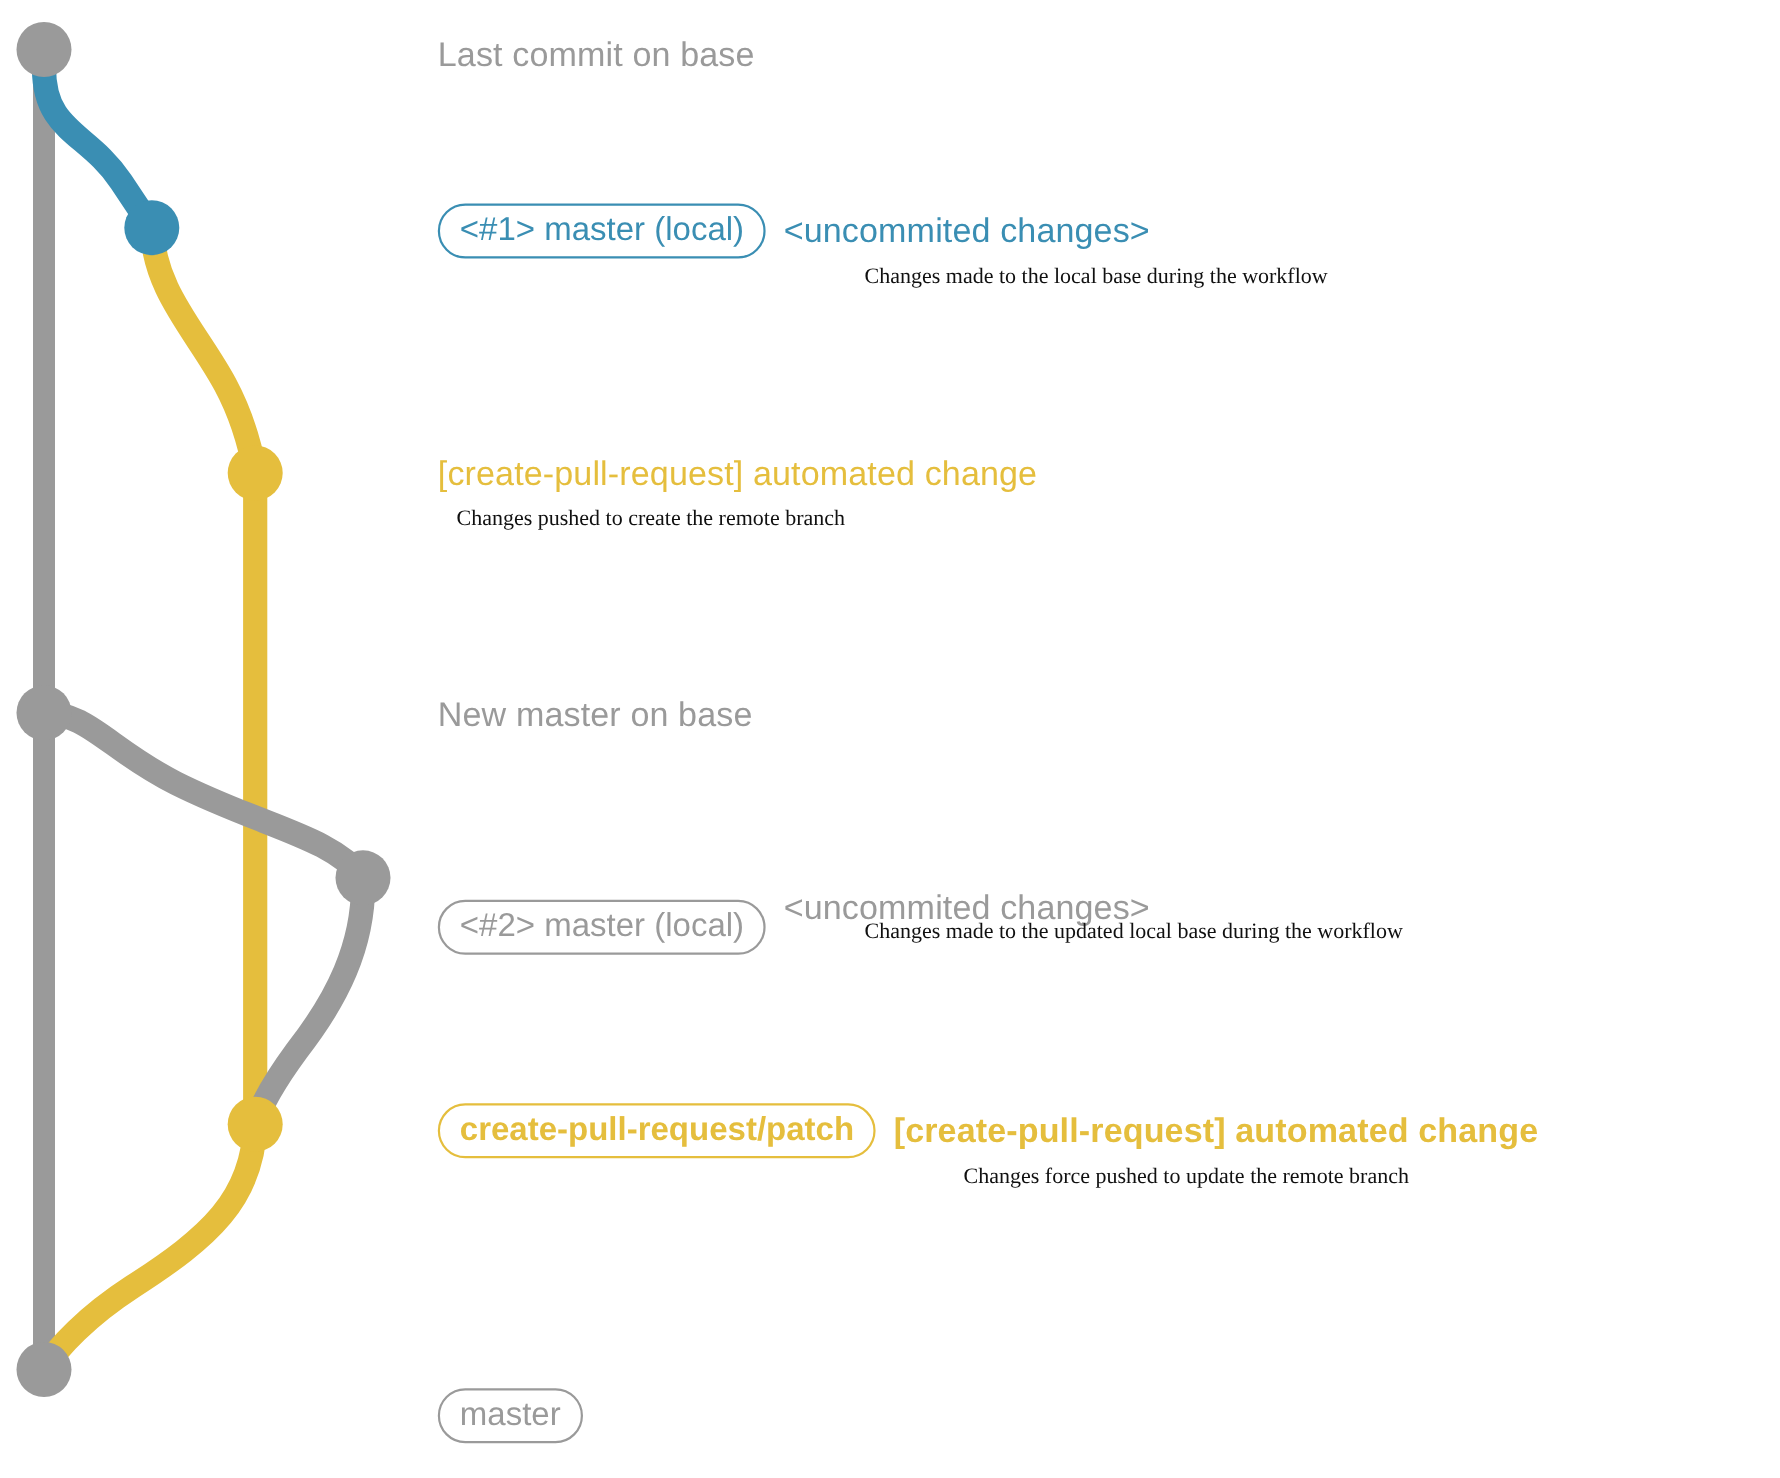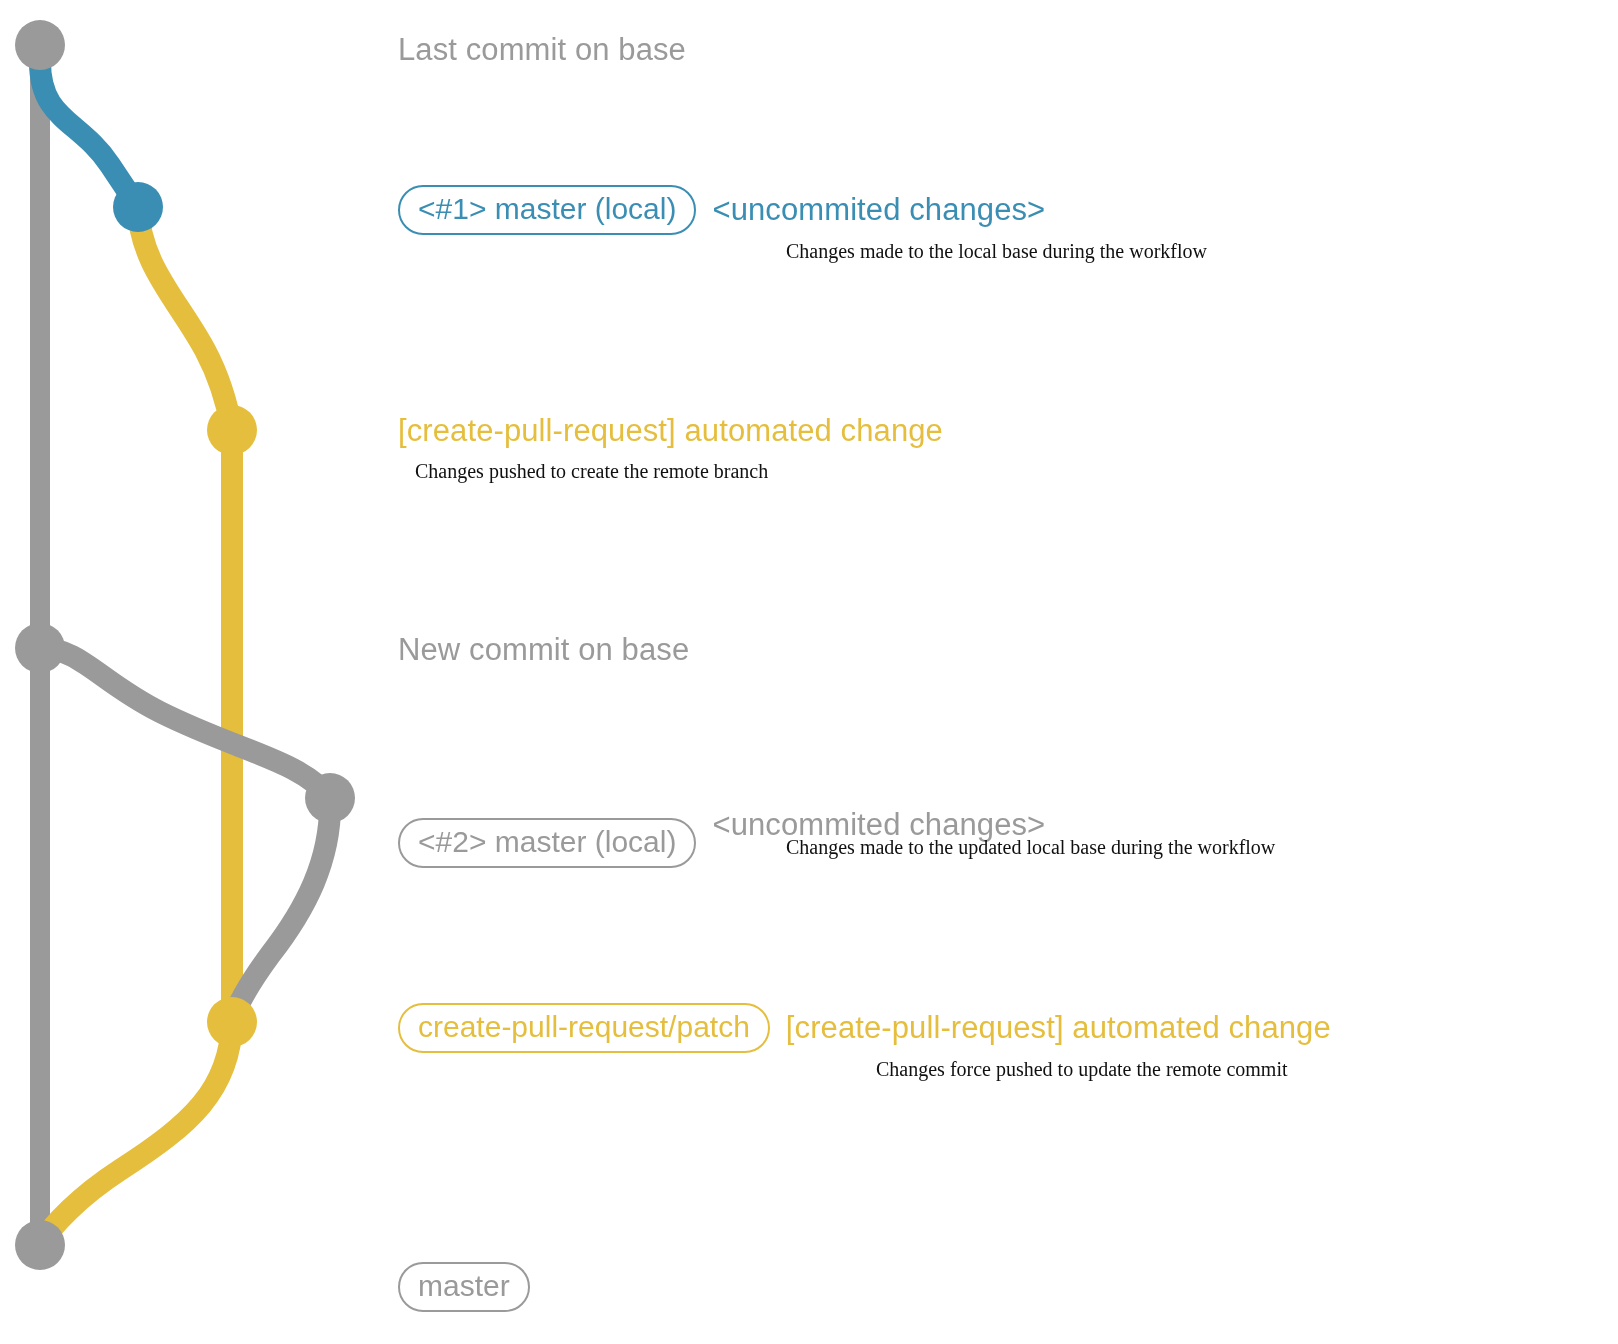--- a/index.html
+++ b/index.html
@@ -116,32 +116,32 @@
     <span class="commit-msg blue">&lt;uncommited changes&gt;</span>
   </div>
   <div class="desc" style="left:786px; top:240px;">Changes made to the local base during the workflow</div>
 
   <div class="row" style="left:398px; top:413px;">
     <span class="plain-label" style="color:#e5be3d;">[create-pull-request] automated change</span>
   </div>
   <div class="desc" style="left:415px; top:460px;">Changes pushed to create the remote branch</div>
 
   <div class="row" style="left:398px; top:632px;">
-    <span class="plain-label">New commit on base</span>
+    <span class="plain-label">New master on base</span>
   </div>
 
   <div class="row" style="left:398px; top:782px;">
     <span class="badge gray">&lt;#2&gt; master (local)</span>
     <span class="commit-msg gray">&lt;uncommited changes&gt;</span>
   </div>
   <div class="desc" style="left:786px; top:836px;">Changes made to the updated local base during the workflow</div>
 
-  <div class="row" style="left:398px; top:1003px;">
+  <div class="row" style="left:398px; top:1003px;font-weight:bold;">
     <span class="badge yellow">create-pull-request/patch</span>
     <span class="commit-msg yellow">[create-pull-request] automated change</span>
   </div>
-  <div class="desc" style="left:876px; top:1058px;">Changes force pushed to update the remote commit</div>
+  <div class="desc" style="left:876px; top:1058px;">Changes force pushed to update the remote branch</div>
 
   <div class="row" style="left:398px; top:1226px;">
     <span class="badge gray">master</span>
   </div>
 
 </div>
 
 </body></html>

